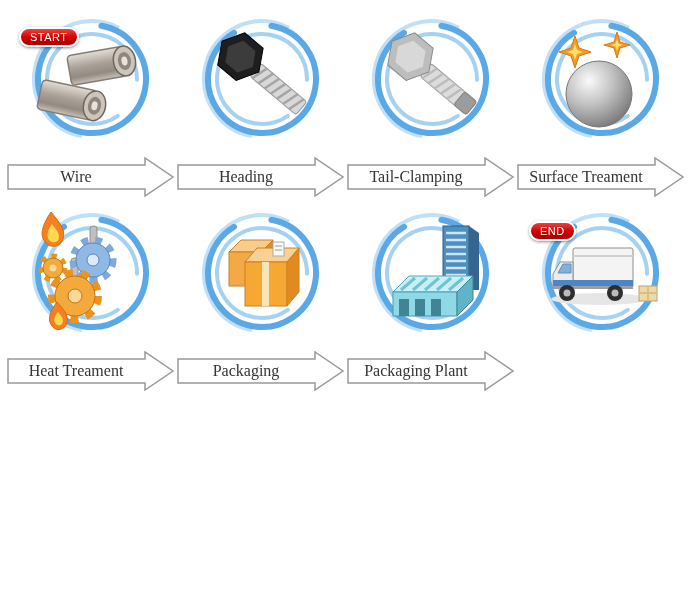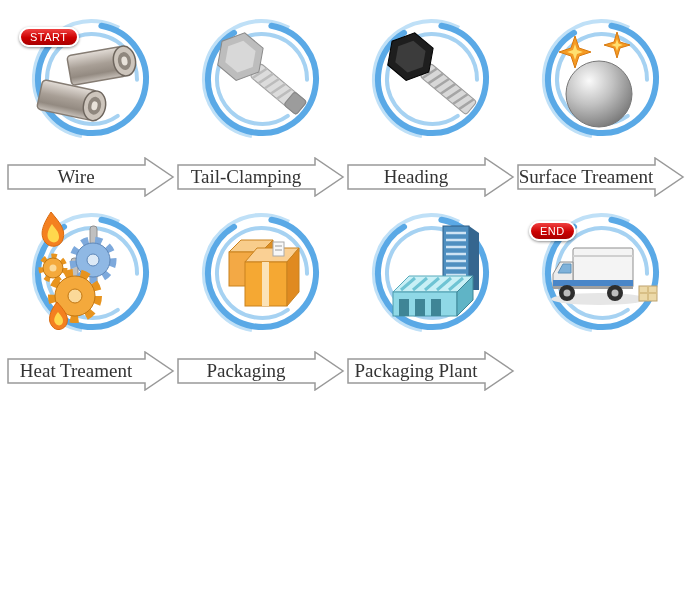--- a/index.html
+++ b/index.html
@@ -9,21 +9,21 @@
   }
   .flow{padding:5px 4px 0 7px;}
   .grid{display:grid;grid-template-columns:repeat(4,170px);}
   .cell{position:relative;width:170px;height:194px;}
   .iconwrap{height:152px;display:flex;align-items:center;justify-content:center;}
   .labelwrap{position:relative;width:168px;height:40px;}
   .labelwrap svg{position:absolute;left:0;top:0;}
   .steplabel{
     position:absolute;left:0;top:0;width:138px;height:40px;
     display:flex;align-items:center;justify-content:center;
-    font-size:19px;color:#333;white-space:nowrap;
+    font-size:16px;color:#333;white-space:nowrap;
   }
   .badge{
     position:absolute;top:22px;left:12px;z-index:3;
     background:linear-gradient(#f04040,#cc0000 55%,#a80000);
     color:#fff;border:2px solid #fff;border-radius:12px;
     padding:2px 9px;font-family:"Liberation Sans","DejaVu Sans",sans-serif;
     font-size:11px;font-weight:normal;letter-spacing:.5px;
     box-shadow:0 1px 3px rgba(0,0,0,.45);
   }
   svg{display:block;}
@@ -86,57 +86,57 @@
 
     <div class="cell">
       <div class="iconwrap">
         <svg width="150" height="150" viewBox="0 0 150 150">
           <g>
             <circle cx="75" cy="73" r="58" fill="none" stroke="#bfe0f7" stroke-width="4" stroke-dasharray="200 165" transform="rotate(100 75 73)"></circle>
             <circle cx="75" cy="73" r="54" fill="none" stroke="#5aa9e6" stroke-width="6" stroke-dasharray="300 40" stroke-linecap="round" transform="rotate(-80 75 73)"></circle>
             <circle cx="75" cy="73" r="45" fill="none" stroke="#a6d2f2" stroke-width="4" stroke-dasharray="240 45" stroke-linecap="round" transform="rotate(55 75 73)"></circle>
           </g>
           <g transform="rotate(40 75 70)">
+            <rect x="66" y="61" width="60" height="17" rx="3" fill="#d8d8d8" stroke="#9a9a9a"></rect>
+            <path d="M74 61 l-5 17 M82 61 l-5 17 M90 61 l-5 17 M98 61 l-5 17 M106 61 l-5 17 M114 61 l-5 17 M122 61 l-5 17" stroke="#a5a5a5" stroke-width="2.5" fill="none"></path>
+            <polygon points="70,69 58,90 34,90 22,69 34,48 58,48" fill="#1e1e1e" stroke="#000000"></polygon>
+            <polygon points="62,69 54,83 38,83 30,69 38,55 54,55" fill="#3c3c3c"></polygon>
+          </g>
+        </svg>
+      </div>
+      <div class="labelwrap">
+        <svg width="168" height="40" viewBox="0 0 168 40">
+          <polygon points="1,8 138,8 138,1 166,20 138,39 138,32 1,32" fill="#ffffff" stroke="#999999" stroke-width="1.5"></polygon>
+        </svg>
+        <span class="steplabel">Heading</span>
+      </div>
+    </div>
+
+    <div class="cell">
+      <div class="iconwrap">
+        <svg width="150" height="150" viewBox="0 0 150 150">
+          <g>
+            <circle cx="75" cy="73" r="58" fill="none" stroke="#bfe0f7" stroke-width="4" stroke-dasharray="200 165" transform="rotate(100 75 73)"></circle>
+            <circle cx="75" cy="73" r="54" fill="none" stroke="#5aa9e6" stroke-width="6" stroke-dasharray="300 40" stroke-linecap="round" transform="rotate(-80 75 73)"></circle>
+            <circle cx="75" cy="73" r="45" fill="none" stroke="#a6d2f2" stroke-width="4" stroke-dasharray="240 45" stroke-linecap="round" transform="rotate(55 75 73)"></circle>
+          </g>
+          <g transform="rotate(40 75 70)">
             <rect x="66" y="61" width="60" height="17" rx="3" fill="#dcdcdc" stroke="#a0a0a0"></rect>
             <path d="M74 61 l-5 17 M82 61 l-5 17 M90 61 l-5 17 M98 61 l-5 17 M106 61 l-5 17" stroke="#bcbcbc" stroke-width="2.5" fill="none"></path>
             <rect x="110" y="61" width="16" height="17" rx="3" fill="#9c9c9c" stroke="#868686"></rect>
             <polygon points="70,69 58,90 34,90 22,69 34,48 58,48" fill="#bdbdbd" stroke="#8a8a8a"></polygon>
             <polygon points="62,69 54,83 38,83 30,69 38,55 54,55" fill="#d8d8d8"></polygon>
           </g>
         </svg>
       </div>
       <div class="labelwrap">
         <svg width="168" height="40" viewBox="0 0 168 40">
           <polygon points="1,8 138,8 138,1 166,20 138,39 138,32 1,32" fill="#ffffff" stroke="#999999" stroke-width="1.5"></polygon>
         </svg>
         <span class="steplabel">Tail-Clamping</span>
-      </div>
-    </div>
-
-    <div class="cell">
-      <div class="iconwrap">
-        <svg width="150" height="150" viewBox="0 0 150 150">
-          <g>
-            <circle cx="75" cy="73" r="58" fill="none" stroke="#bfe0f7" stroke-width="4" stroke-dasharray="200 165" transform="rotate(100 75 73)"></circle>
-            <circle cx="75" cy="73" r="54" fill="none" stroke="#5aa9e6" stroke-width="6" stroke-dasharray="300 40" stroke-linecap="round" transform="rotate(-80 75 73)"></circle>
-            <circle cx="75" cy="73" r="45" fill="none" stroke="#a6d2f2" stroke-width="4" stroke-dasharray="240 45" stroke-linecap="round" transform="rotate(55 75 73)"></circle>
-          </g>
-          <g transform="rotate(40 75 70)">
-            <rect x="66" y="61" width="60" height="17" rx="3" fill="#d8d8d8" stroke="#9a9a9a"></rect>
-            <path d="M74 61 l-5 17 M82 61 l-5 17 M90 61 l-5 17 M98 61 l-5 17 M106 61 l-5 17 M114 61 l-5 17 M122 61 l-5 17" stroke="#a5a5a5" stroke-width="2.5" fill="none"></path>
-            <polygon points="70,69 58,90 34,90 22,69 34,48 58,48" fill="#1e1e1e" stroke="#000000"></polygon>
-            <polygon points="62,69 54,83 38,83 30,69 38,55 54,55" fill="#3c3c3c"></polygon>
-          </g>
-        </svg>
-      </div>
-      <div class="labelwrap">
-        <svg width="168" height="40" viewBox="0 0 168 40">
-          <polygon points="1,8 138,8 138,1 166,20 138,39 138,32 1,32" fill="#ffffff" stroke="#999999" stroke-width="1.5"></polygon>
-        </svg>
-        <span class="steplabel">Heading</span>
       </div>
     </div>
 
 
     <div class="cell">
       <div class="iconwrap">
         <svg width="150" height="150" viewBox="0 0 150 150">
           <g>
             <circle cx="75" cy="73" r="58" fill="none" stroke="#bfe0f7" stroke-width="4" stroke-dasharray="200 165" transform="rotate(100 75 73)"></circle>
             <circle cx="75" cy="73" r="54" fill="none" stroke="#5aa9e6" stroke-width="6" stroke-dasharray="300 40" stroke-linecap="round" transform="rotate(-80 75 73)"></circle>

